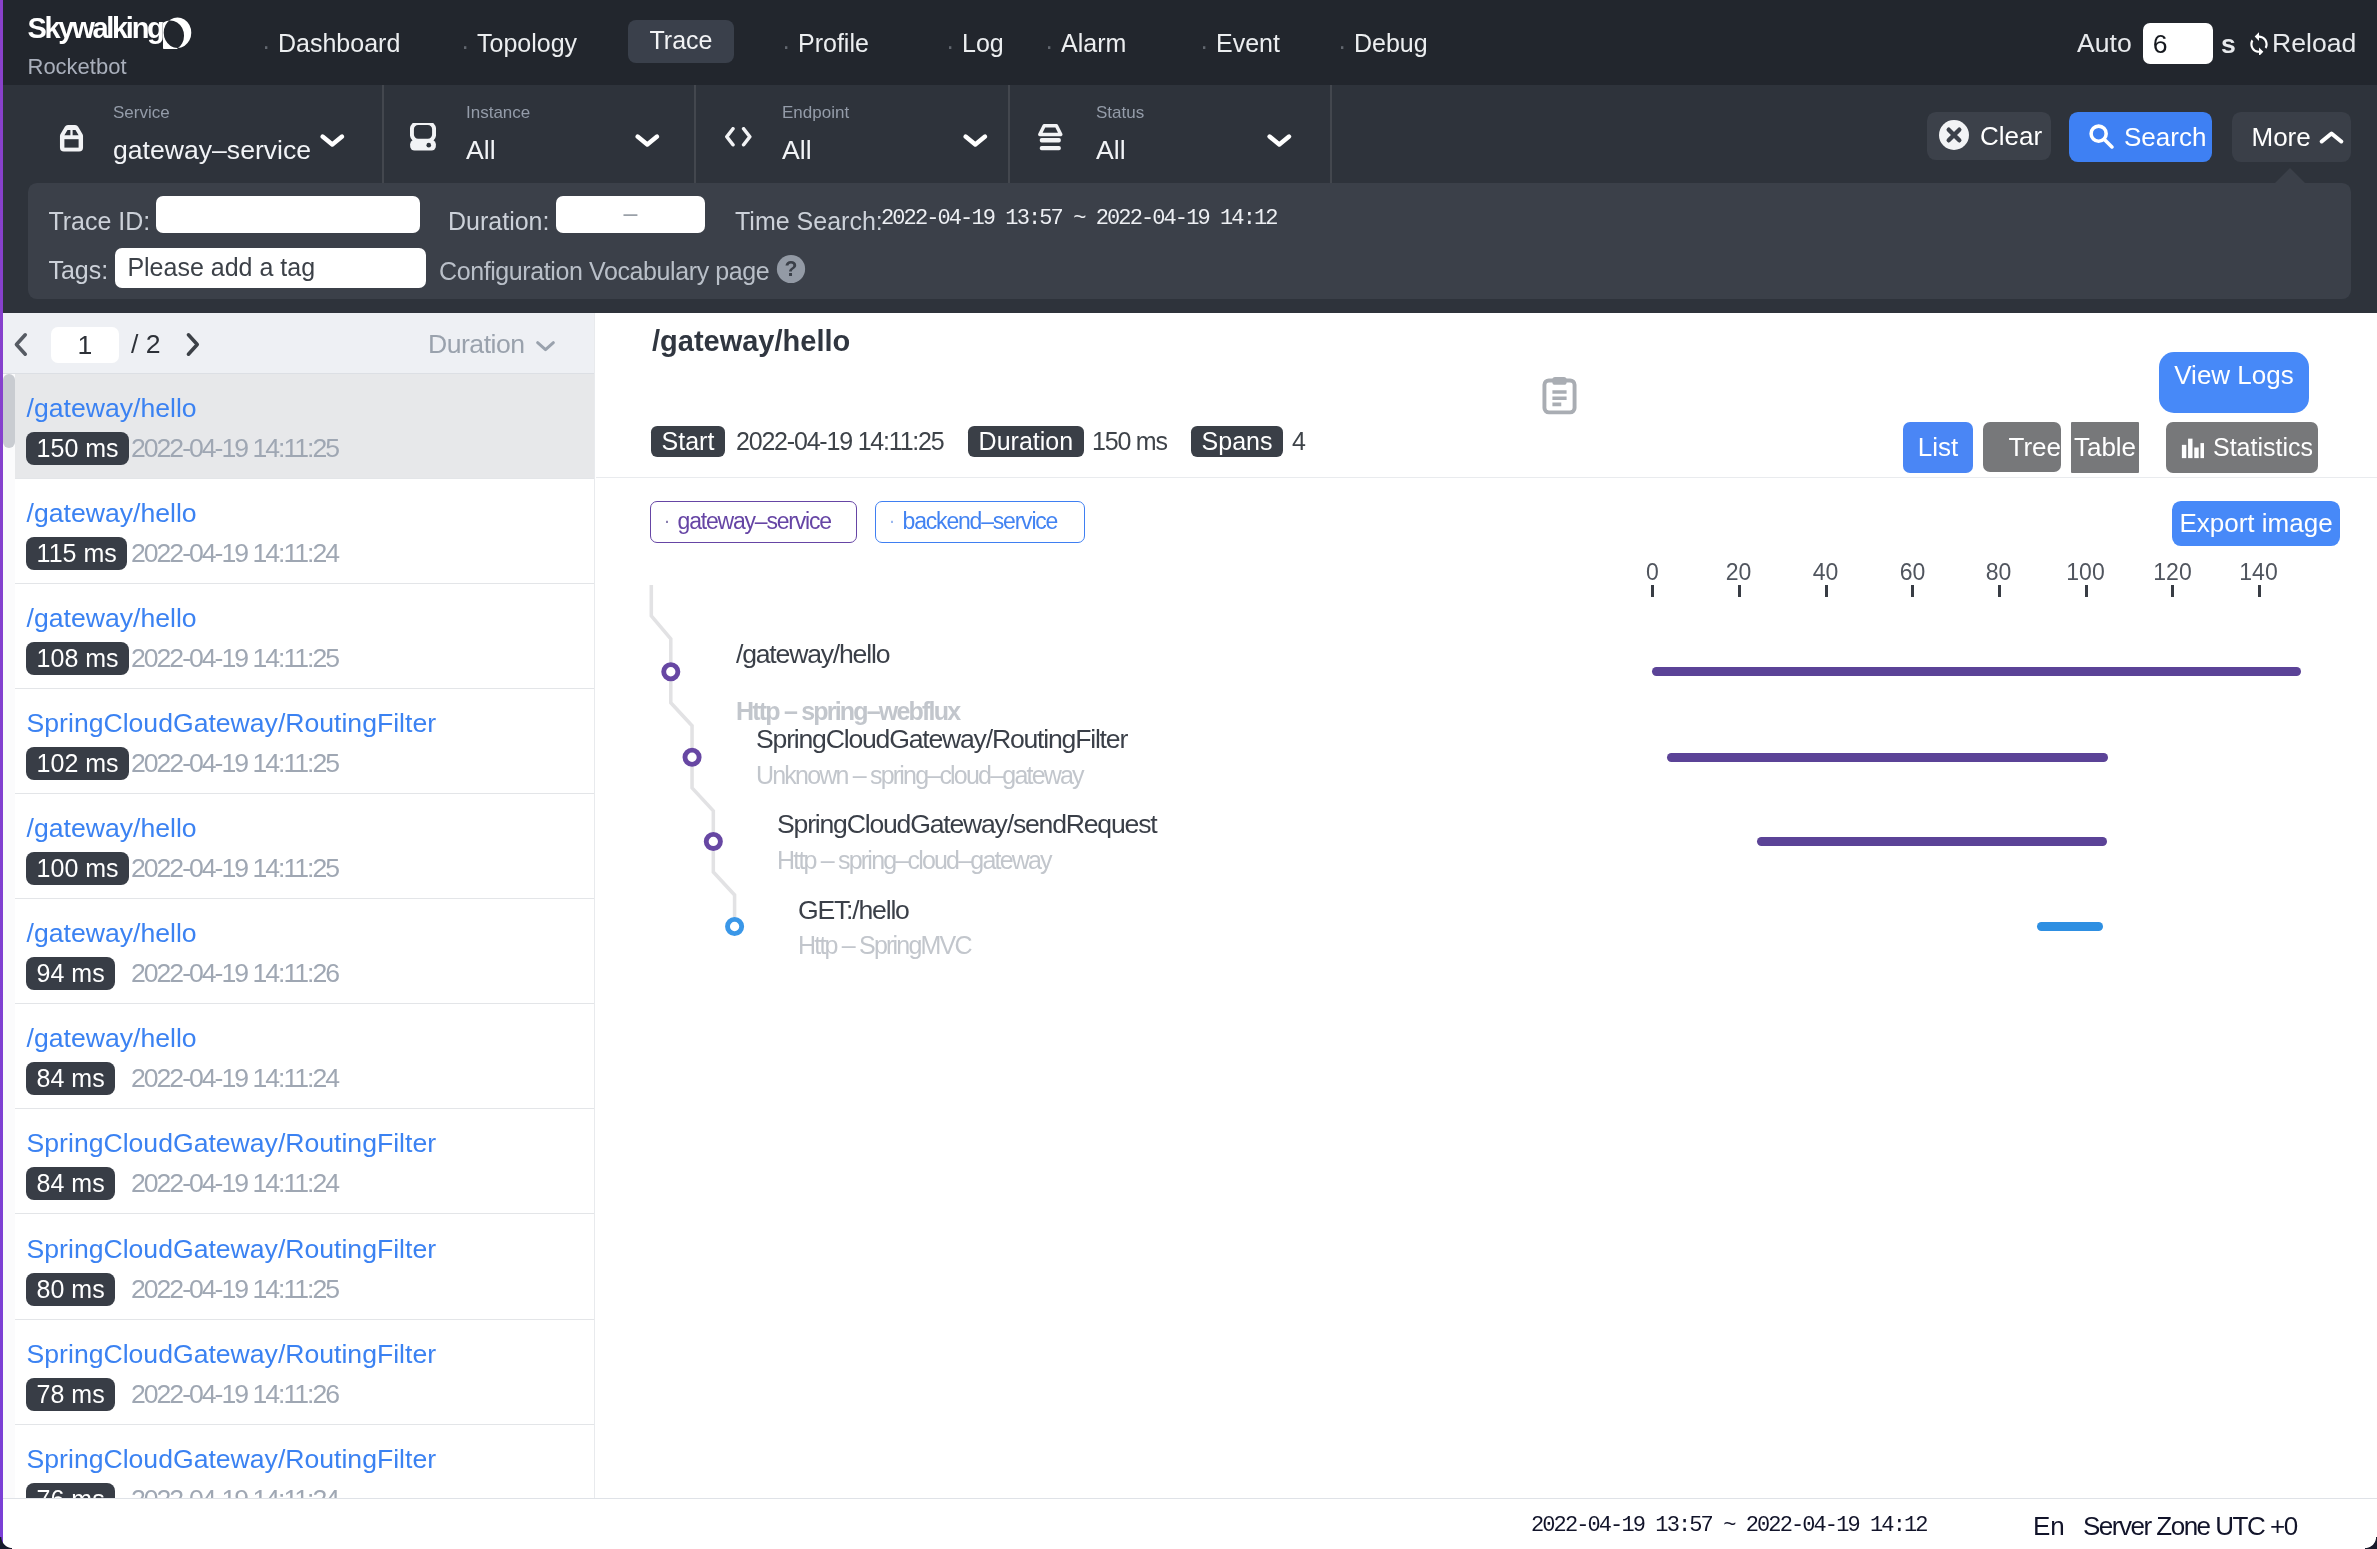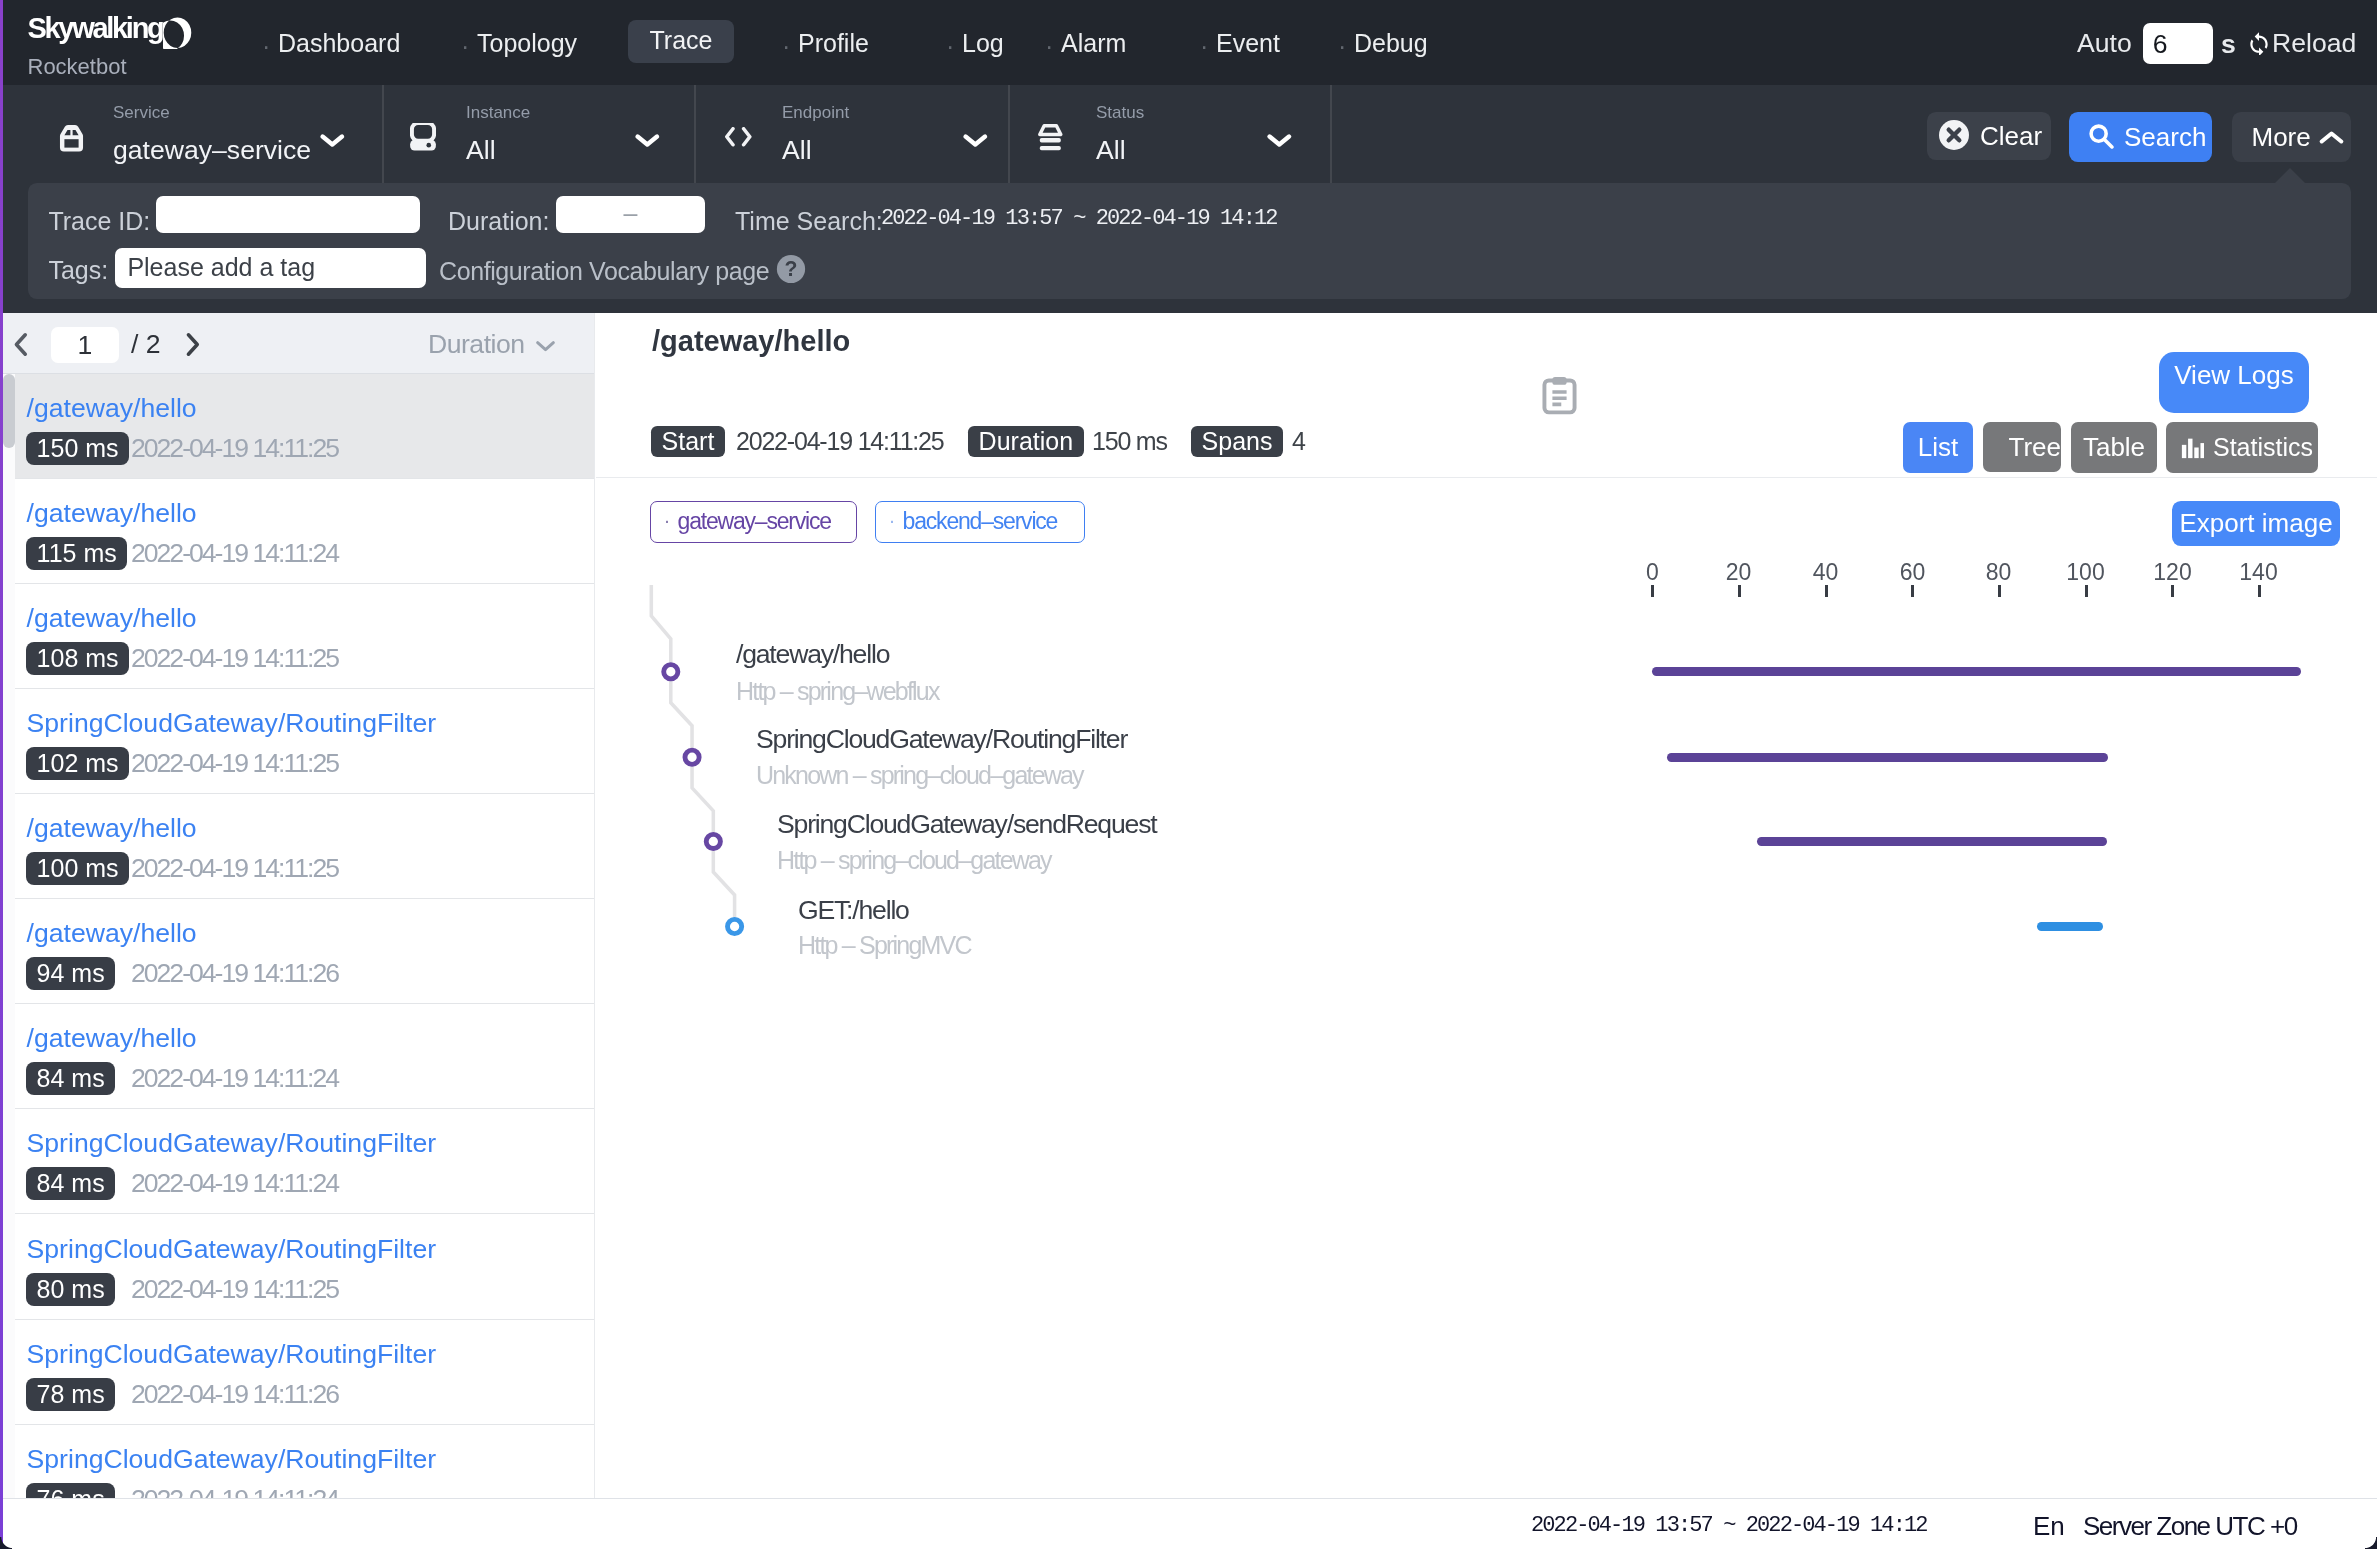--- a/index.html
+++ b/index.html
@@ -275,21 +275,21 @@
       <path d="M7 9.5 h8 M7 13 h8 M7 16.5 h5" stroke="#a9adb3" stroke-width="2"></path>
     </svg>
   <div class="dbadge" style="left:651px;">Start</div>
   <div class="dtext" style="left:736px;">2022-04-19 14:11:25</div>
   <div class="dbadge" style="left:968px;">Duration</div>
   <div class="dtext" style="left:1092px;">150 ms</div>
   <div class="dbadge" style="left:1191px;">Spans</div>
   <div class="dtext" style="left:1292px;">4</div>
   <div class="btn" style="left:1903px; top:109px; width:70px; height:51px; background:#4a86f5; border-radius:7px; font-size:26px; text-align:center; line-height:50px;">List</div>
   <div class="btn" style="left:1983px; top:109px; width:78px; height:50px; background:#77787a; border-radius:7px; font-size:26px; text-align:right; line-height:50px;">Tree</div>
-  <div class="btn" style="left:2071px; top:109px; width:86px; height:51px; background:#77787a; border-radius:7px; font-size:26px; text-align:center; line-height:50px;">Table</div>
+  <div class="btn" style="left:2071px; top:109px; width:68px; height:51px; background:#77787a; border-radius:1px; font-size:26px; text-align:center; line-height:50px;">Table</div>
   <div class="btn" style="left:2166px; top:109px; width:152px; height:51px; background:#77787a; border-radius:7px; font-size:25px;">
       <svg width="23" height="23" viewBox="0 0 26 26" style="position:absolute; left:15px; top:14px;">
         <rect x="1" y="10" width="5" height="15" fill="#fff"></rect>
         <rect x="8" y="3" width="5" height="22" fill="#fff"></rect>
         <rect x="15" y="13" width="5" height="12" fill="#fff"></rect>
         <rect x="22" y="8" width="4" height="17" fill="#fff"></rect>
       </svg>
       <span style="position:absolute; left:47px; top:10.6px;">Statistics</span>
     </div>
   <div id="ddiv"></div>
@@ -313,21 +313,21 @@
   <div class="axtick" style="left:2171px;"></div>
   <div class="axtick" style="left:2258px;"></div>
   <svg width="213" height="381" viewBox="0 0 240 430" style="position:absolute; left:621px; top:248px;">
     <path d="M34 27 L34 62 L56 88 L56 160 L80 186 L80 256 L104 282 L104 351 L128 377 L128 413" fill="none" stroke="#e2e2e4" stroke-width="4"></path>
     <circle cx="56" cy="125" r="8" fill="#fff" stroke="#6747a3" stroke-width="5.5"></circle>
     <circle cx="80" cy="221.5" r="8" fill="#fff" stroke="#6747a3" stroke-width="5.5"></circle>
     <circle cx="104" cy="316.5" r="8" fill="#fff" stroke="#6747a3" stroke-width="5.5"></circle>
     <circle cx="128" cy="412.5" r="8" fill="#fff" stroke="#3a97e8" stroke-width="5.5"></circle>
   </svg>
   <div class="sptitle" style="left:736px; top:326px;">/gateway/hello</div>
-  <div class="spsub" style="left:736px; top:364px;">Http – spring–webflux</div>
+  <div class="spsub" style="left:736px; top:384px;font-weight:bold;">Http – spring–webflux</div>
   <div class="sptitle" style="left:756px; top:411px;">SpringCloudGateway/RoutingFilter</div>
   <div class="spsub" style="left:756px; top:448px;">Unknown – spring–cloud–gateway</div>
   <div class="sptitle" style="left:777px; top:496px;">SpringCloudGateway/sendRequest</div>
   <div class="spsub" style="left:777px; top:533px;">Http – spring–cloud–gateway</div>
   <div class="sptitle" style="left:798px; top:582px;">GET:/hello</div>
   <div class="spsub" style="left:798px; top:618px;">Http – SpringMVC</div>
   <div class="bar" style="left:1652px; top:354px; width:649px;"></div>
   <div class="bar" style="left:1667px; top:440px; width:441px;"></div>
   <div class="bar" style="left:1757px; top:524px; width:350px;"></div>
   <div class="bar" style="left:2037px; top:609px; width:66px; background:#2e8fe2;"></div>

